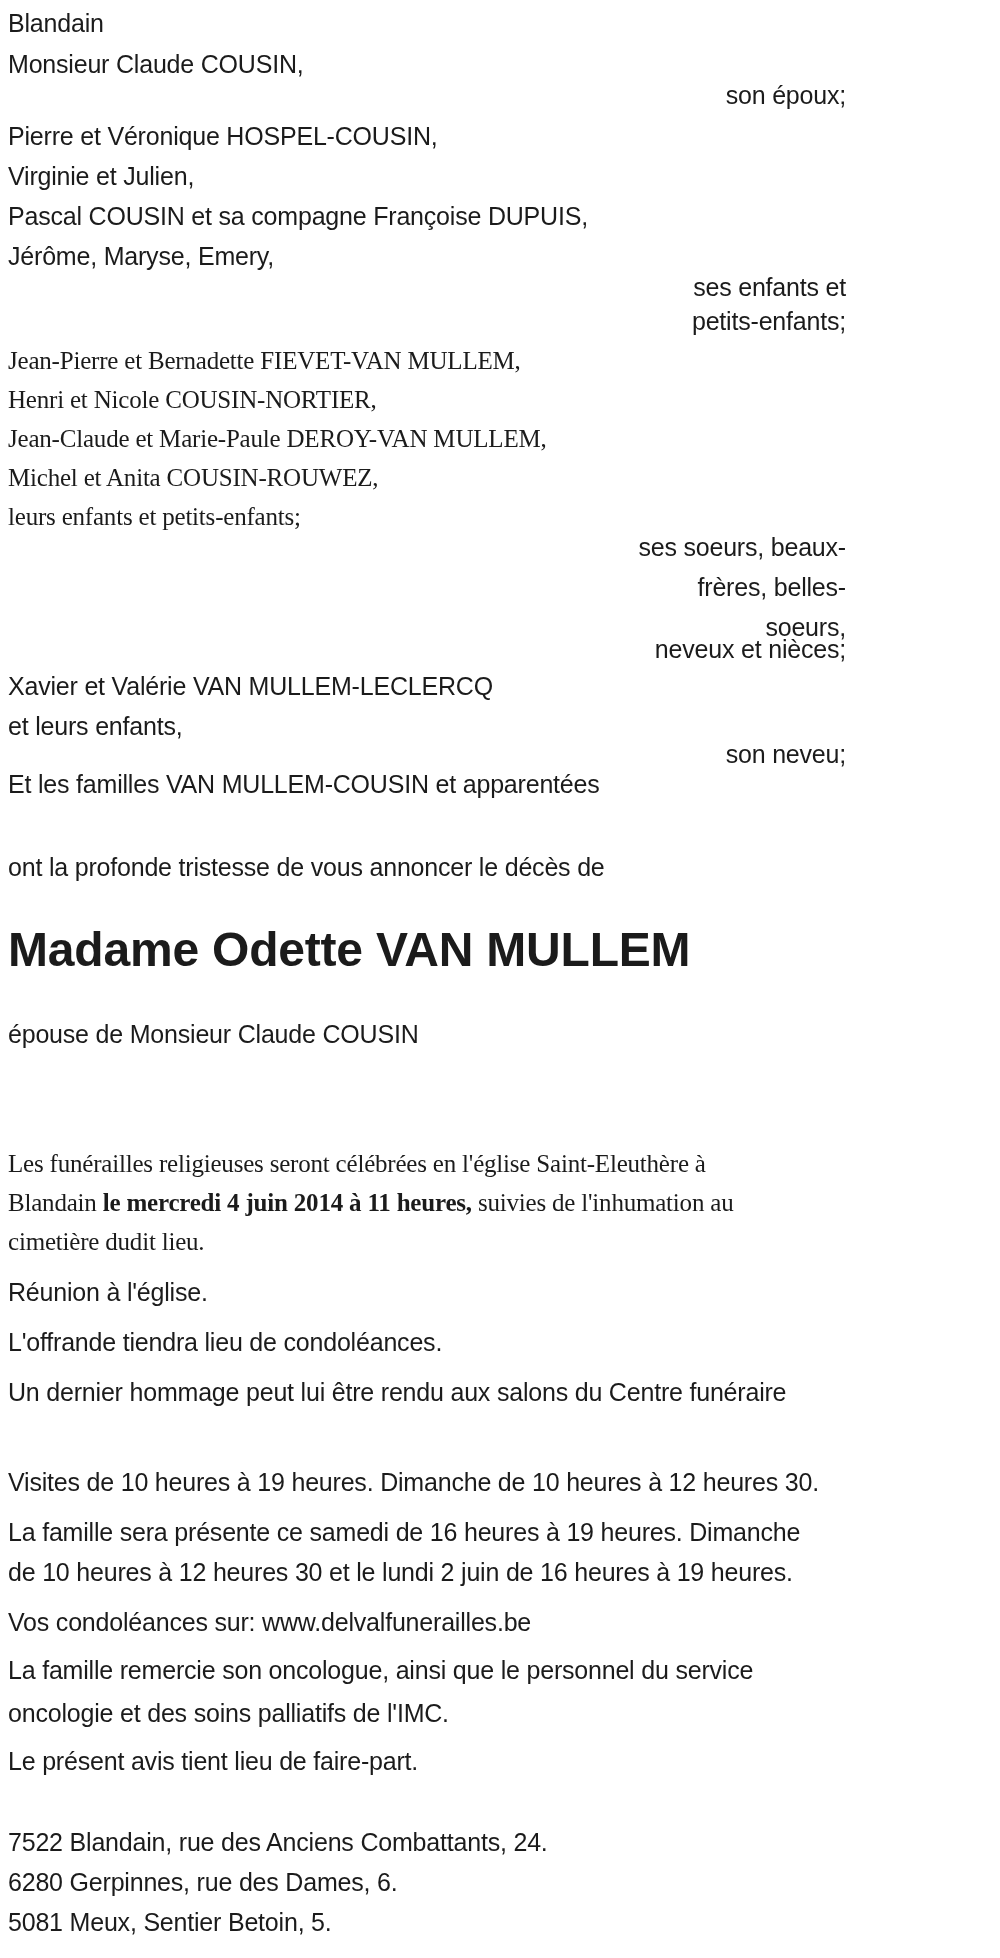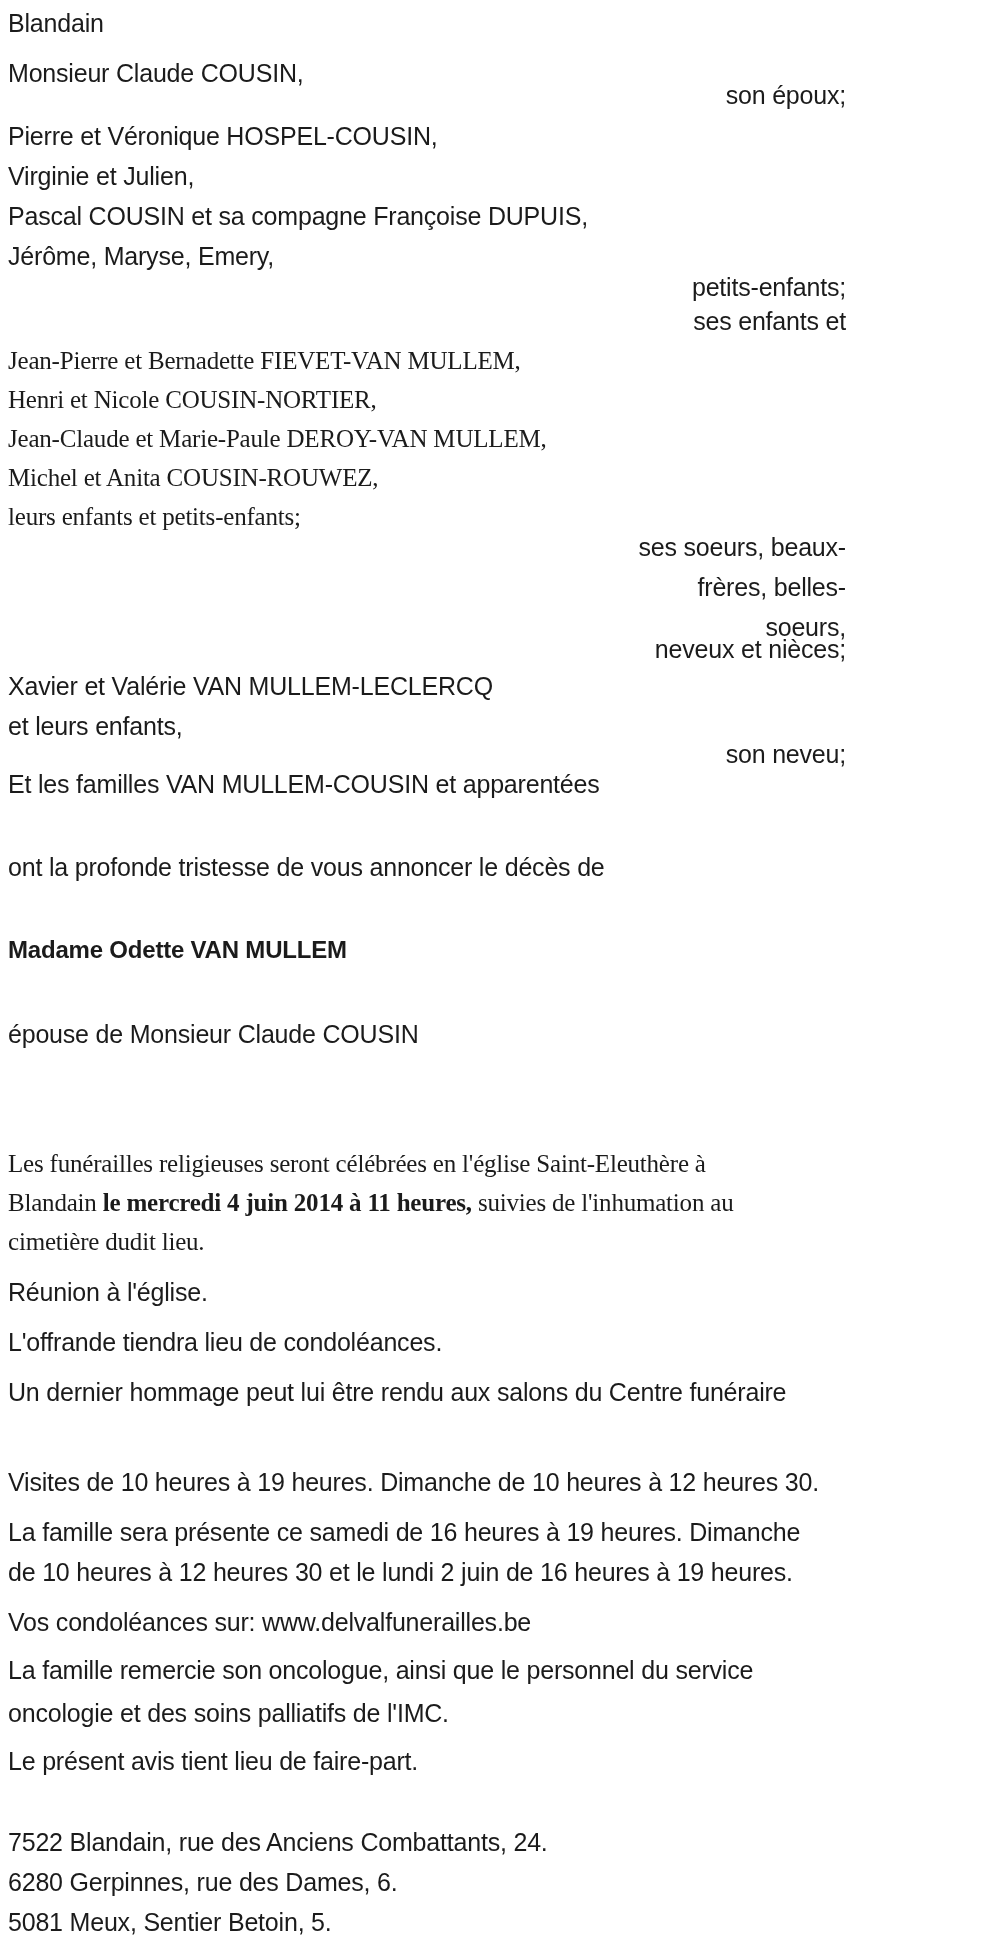--- a/index.html
+++ b/index.html
@@ -25,48 +25,48 @@
   }
   .lh40 { line-height: 40px; }
   .lh39 { line-height: 39px; font-family: Liberation Serif, serif; }
   .lh43 { line-height: 43px; }
   .relation {
     text-align: right;
   }
   .bold { font-weight: bold; }
   .title {
     font-weight: bold;
-    font-size: 24px;
+    font-size: 48px;
     line-height: 44px;
     letter-spacing: -0.2px;
   }
 </style>
 </head>
 <body>
 
 <div class="page">
 
   <div class="abs lh40" style="top:3px">Blandain</div>
 
-  <div class="abs lh40" style="top:53px">
+  <div class="abs lh40" style="top:44px">
     <div>Monsieur Claude COUSIN,</div>
   </div>
   <div class="abs relation" style="top:81px; line-height:28px">
     <div>son époux;</div>
   </div>
 
   <div class="abs lh40" style="top:116px">
     <div>Pierre et Véronique HOSPEL-COUSIN,</div>
     <div>Virginie et Julien,</div>
     <div>Pascal COUSIN et sa compagne Françoise DUPUIS,</div>
     <div>Jérôme, Maryse, Emery,</div>
   </div>
   <div class="abs relation" style="top:270px; line-height:34px">
+    <div>ses enfants et</div>
     <div>petits-enfants;</div>
-    <div>ses enfants et</div>
   </div>
 
   <div class="abs lh39" style="top:341px">
     <div>Jean-Pierre et Bernadette FIEVET-VAN MULLEM,</div>
     <div>Henri et Nicole COUSIN-NORTIER,</div>
     <div>Jean-Claude et Marie-Paule DEROY-VAN MULLEM,</div>
     <div>Michel et Anita COUSIN-ROUWEZ,</div>
     <div>leurs enfants et petits-enfants;</div>
   </div>
   <div class="abs relation lh40" style="top:527px">

